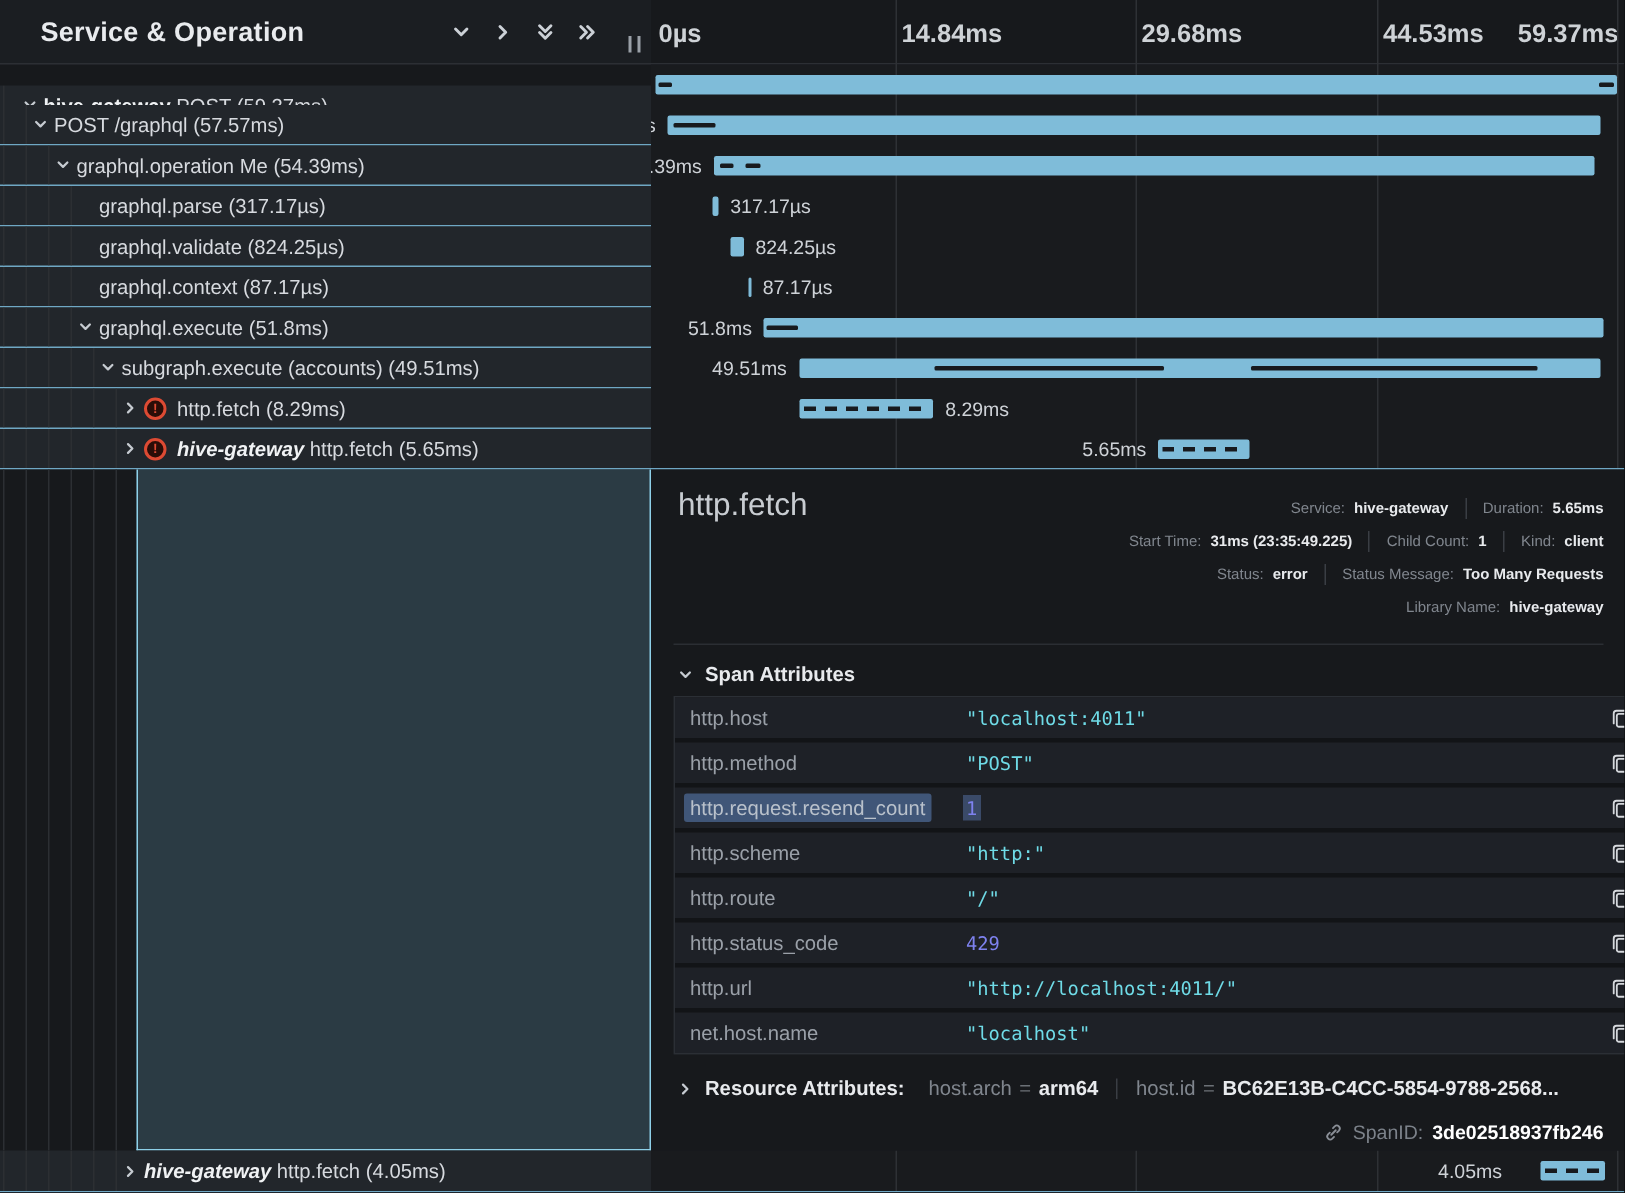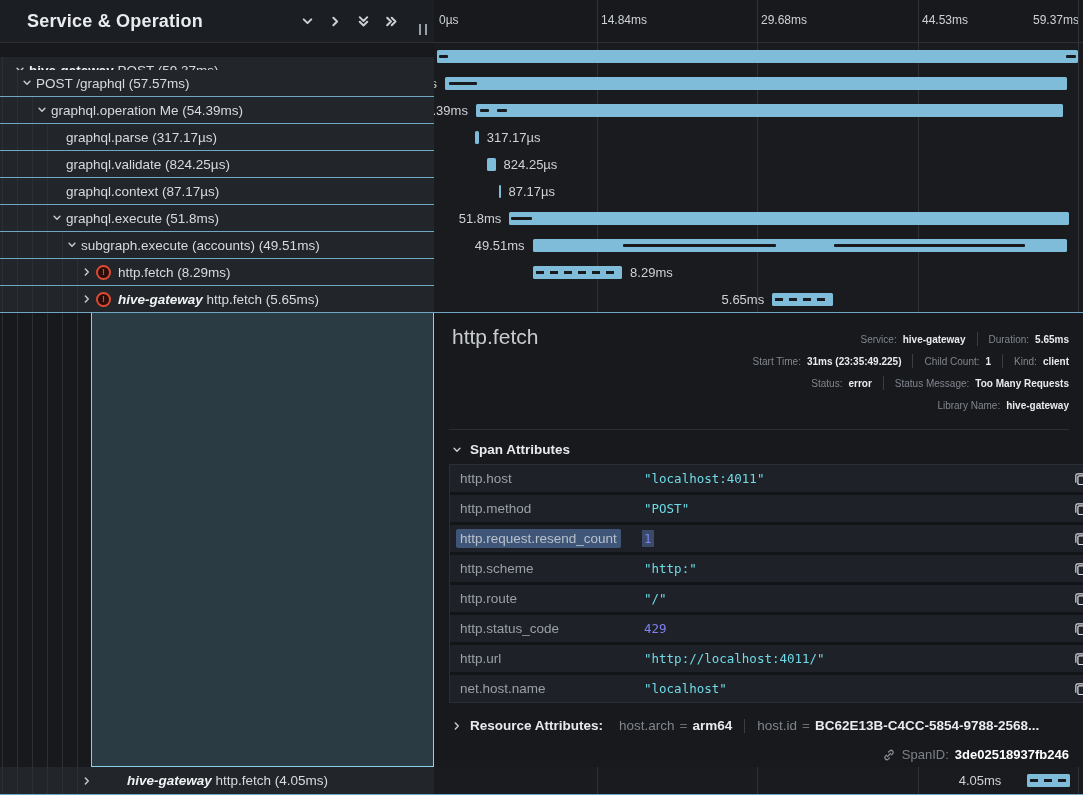--- a/index.html
+++ b/index.html
@@ -25,21 +25,21 @@
   .drag-handle {
     position:absolute; right:7px; top:24px; width:8px; height:11px;
     border-left:2px solid #9aa0a7; border-right:2px solid #9aa0a7; cursor:col-resize;
   }
   
   .tl-header {
     position:absolute; left:434px; top:0; width:649px; height:43px;
     background:#17191c; border-bottom:1px solid #2c2f34;
   }
   .tick-label {
-    position:absolute; top:13px; font-size:12px; font-weight:400; color:#ced2d6; white-space:nowrap;
+    position:absolute; top:13px; font-size:17px; font-weight:700; color:#ced2d6; white-space:nowrap;
   }
   .gridline { position:absolute; width:1px; background:#2e3135; }
   
   #rows-right-bg { position:absolute; left:434px; top:43px; width:649px; height:270px; background:#191b1e; }
   .row-left {
     position:absolute; left:0; width:434px; height:27px;
     background:#22262b; border-bottom:1px solid #6fa7c4;
     display:flex; align-items:center; cursor:pointer; overflow:hidden;
   }
   .guide { position:absolute; top:0; bottom:0; width:1px; background:#2c2f33; }
@@ -103,21 +103,21 @@
   .res-div { display:inline-block; width:1px; height:14px; background:#3a3e44; margin:0 4px 0 12px; vertical-align:middle; flex:0 0 1px; }
   .d-spanid { position:absolute; right:14px; top:434px; display:flex; align-items:center; gap:6px; font-size:13px; }
   .sid-l { color:#7c828a; }
   .sid-v { color:#ffffff; font-weight:700; }
   .link-icon { width:14px; height:14px; display:inline-flex; cursor:pointer; }
   .link-icon svg { width:14px; height:14px; }
   
   .bottom-left {
     position:absolute; left:0; top:767px; width:434px; height:28px;
     background:#22262b; border-bottom:1px solid #6fa7c4;
-    display:flex; align-items:center; cursor:pointer; overflow:hidden;gap:31px;
+    display:flex; align-items:center; cursor:pointer; overflow:hidden;
   }
   .bottom-right {
     position:absolute; left:434px; top:767px; width:649px; height:28px;
     background:#191b1e; border-bottom:1px solid #6fa7c4; overflow:hidden;
   }
 </style>
 </head>
 <body>
 
 <div id="app">

